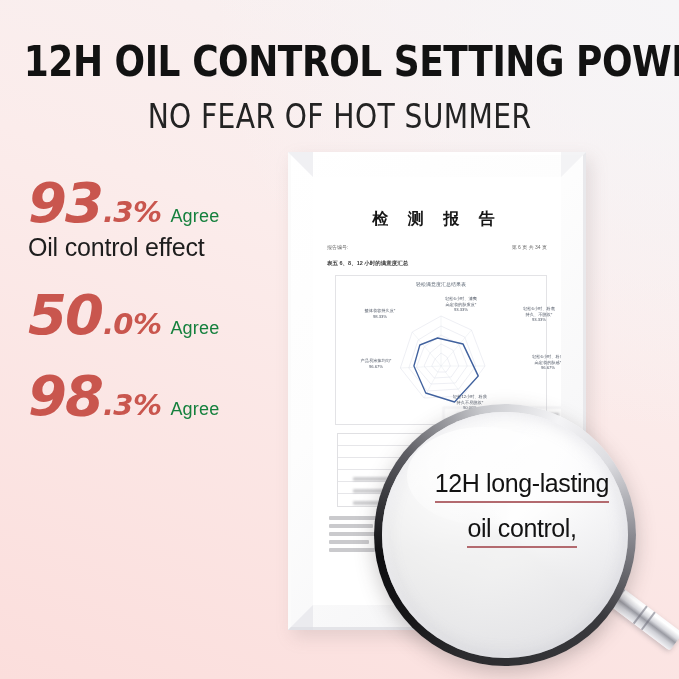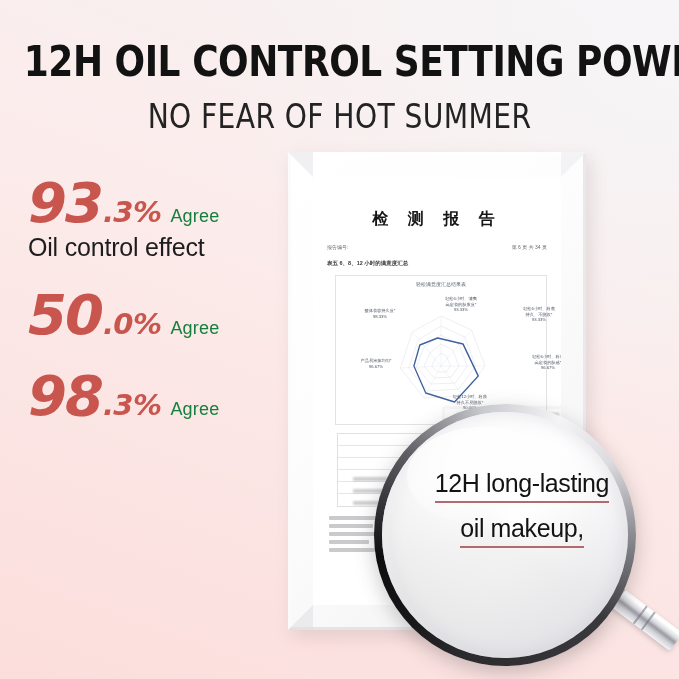--- a/index.html
+++ b/index.html
@@ -421,15 +421,15 @@
     <div class="seg" style="left:82px"></div>
   </div>
   <div class="mag-joint"></div>
   <div class="mag-ring">
     <div class="mag-ring-inner">
       <div class="mag-gloss"></div>
     </div>
   </div>
   <div class="mag-text">
     <div class="mag-line"><span>12H long-lasting</span></div><br>
-    <div class="mag-line"><span>oil makeup,</span></div><br>
+    <div class="mag-line"><span>oil control,</span></div><br>
   </div>
 </div>
 
 </body></html>

